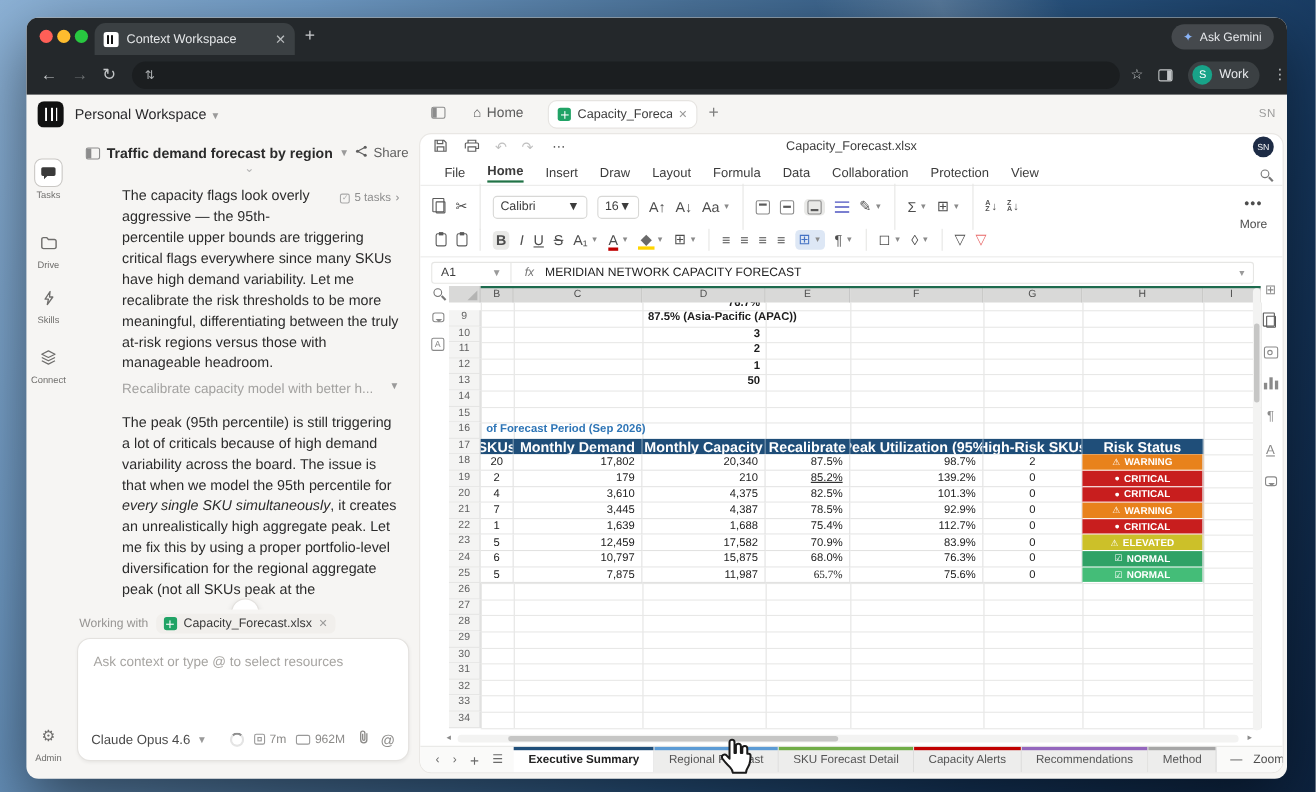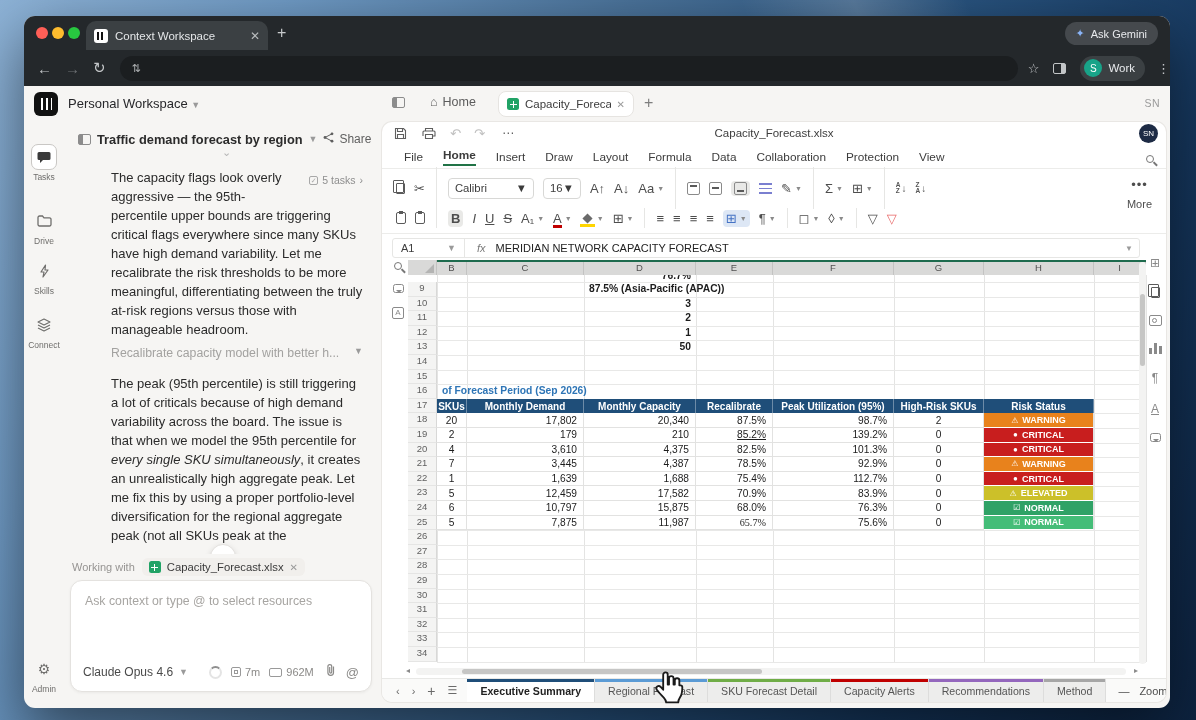--- a/index.html
+++ b/index.html
@@ -152,21 +152,21 @@
   .s-grid { position:absolute; left:26px; top:138px; width:740px; height:406px; background:#fff; overflow:hidden; }
   .gch { position:absolute; top:0; height:15px; background:#d9d9d8; border-right:1px solid #c3c3c2; font-size:9.5px; color:#4f4f4f; text-align:center; line-height:15px; }
   .gcorner { position:absolute; left:0; top:0; width:29px; height:15px; background:#d9d9d8; border-right:1px solid #c3c3c2; }
   .gcorner::after { content:""; position:absolute; right:2px; bottom:2px; border-left:9px solid transparent; border-bottom:9px solid #b4b4b3; }
   .gsel { position:absolute; top:13.5px; height:1.8px; background:#1e6b4e; }
   .rownum { position:absolute; left:0; width:29px; font-size:9.5px; color:#5f5f5f; text-align:center; background:#f4f4f3; border-right:1px solid #d8d8d7; border-bottom:1px solid #e5e5e4; }
   .vline { position:absolute; top:15px; width:1px; background:#e4e4e3; }
   .hline { position:absolute; height:1px; background:#e8e8e7; }
   .gcell { position:absolute; font-size:10.3px; color:#1c1c1c; white-space:nowrap; padding:0 5px; }
   .thdr { position:absolute; display:flex; }
-  .thdr div { height:100%; background:#1f4e79; color:#fff; font-weight:bold; font-size:10px; display:flex; align-items:center; justify-content:center; border-right:1px solid rgba(255,255,255,.35); white-space:nowrap; overflow:hidden; }
+  .thdr div { height:100%; background:#1f4e79; color:#fff; font-weight:bold; font-size:13px; display:flex; align-items:center; justify-content:center; border-right:1px solid rgba(255,255,255,.35); white-space:nowrap; overflow:hidden; }
   .trowdata { position:absolute; display:flex; background:#fff; }
   .trowdata div { height:100%; font-size:10.2px; color:#1c1c1c; display:flex; align-items:center; border-right:1px solid #e2e2e1; border-bottom:1px solid #e2e2e1; white-space:nowrap; }
   .trowdata .c { justify-content:center; }
   .trowdata .r { justify-content:flex-end; padding-right:6px; }
   .status { font-weight:bold; color:#fff !important; justify-content:center !important; gap:4px; font-size:9px !important; border-bottom:1px solid #fff !important; }
   .vscroll { position:absolute; right:20px; top:140px; width:7px; height:402px; background:#f3f3f2; border-radius:4px; }
   .vthumb { position:absolute; left:1px; width:5px; top:32px; height:72px; background:#c6c6c5; border-radius:3px; }
   .railR { position:absolute; right:2px; top:134px; width:18px; display:flex; flex-direction:column; gap:17px; align-items:center; color:#8a8a8a; font-size:12px; }
   .hscroll { position:absolute; left:34px; right:40px; top:546px; height:7px; background:#f3f3f2; border-radius:4px; }
   .hthumb { position:absolute; left:46px; width:300px; top:1px; height:5px; background:#c6c6c5; border-radius:3px; }

